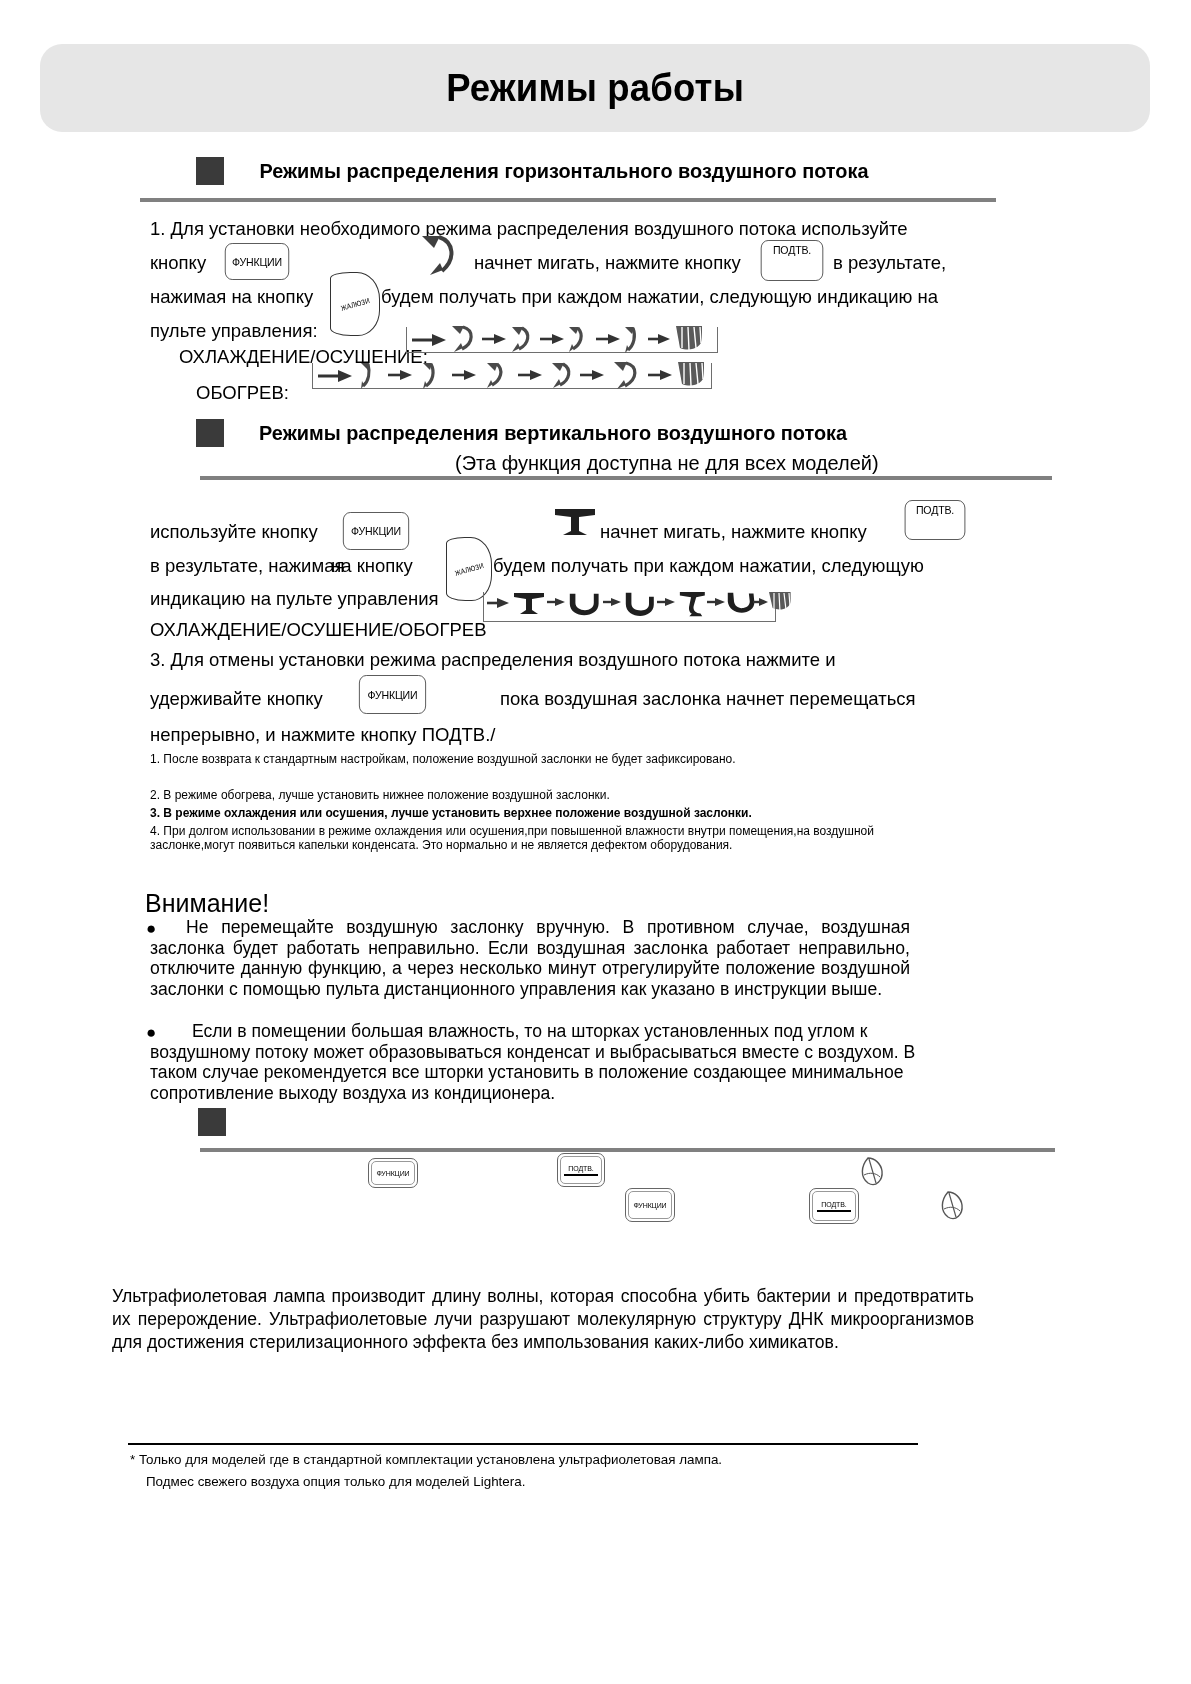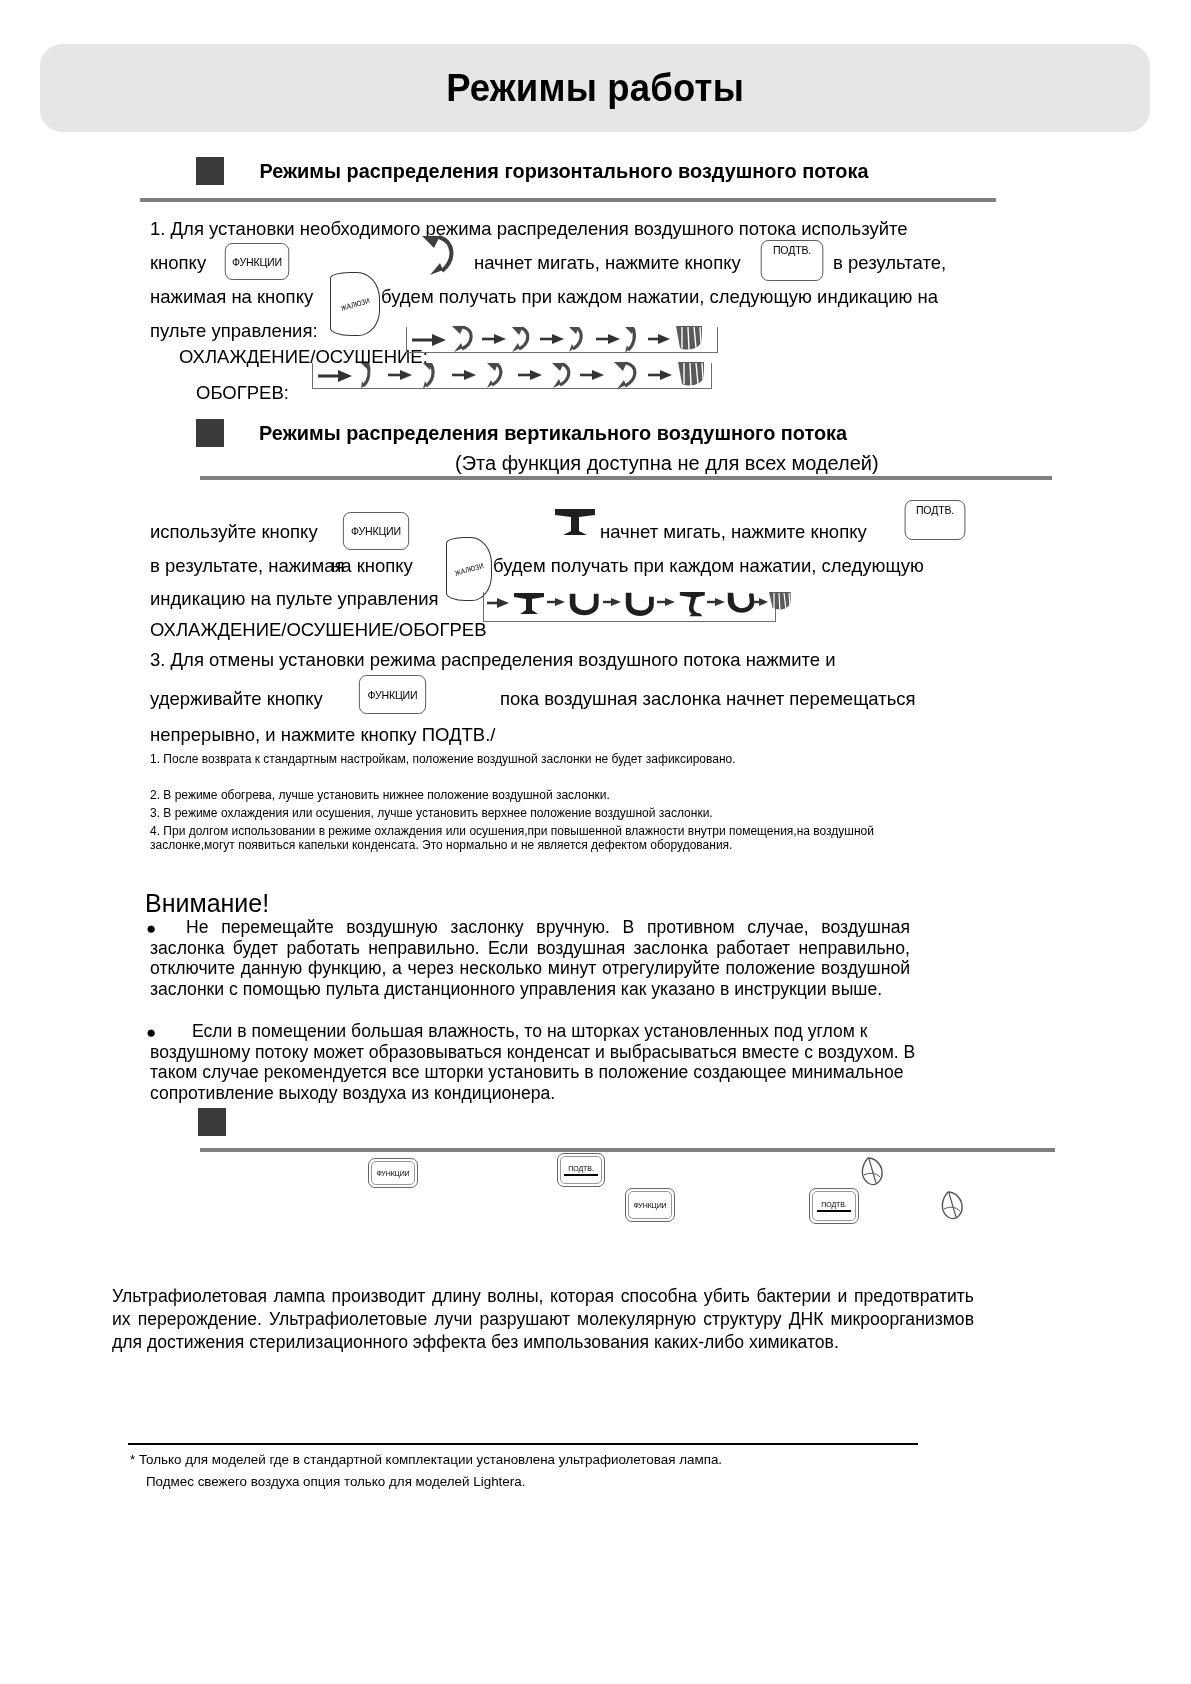--- a/index.html
+++ b/index.html
@@ -367,21 +367,21 @@
   <div class="p" style="left:150px; top:690px;">удерживайте кнопку</div>
   <div class="btn" style="left:356px; top:675px; width:71px; height:37px;">
     <span>ФУНКЦИИ</span>
   </div>
   <div class="p" style="left:500px; top:690px;">пока воздушная заслонка начнет перемещаться</div>
 
   <div class="p" style="left:150px; top:726px;">непрерывно, и нажмите кнопку ПОДТВ./</div>
 
   <div class="small" style="left:150px; top:753px; width:770px; text-align:justify;">1.   После    возврата    к   стандартным    настройкам, положение    воздушной    заслонки    не    будет зафиксировано.</div>
   <div class="small" style="left:150px; top:789px; width:770px;">2.   В  режиме  обогрева,  лучше  установить   нижнее положение воздушной заслонки.</div>
-  <div class="small" style="left:150px; top:807px; width:800px;">3.   В   режиме   охлаждения   или    осушения,   лучше установить верхнее положение воздушной заслонки.</div>
+  <div class="small" style="left:150px; top:807px; width:800px;font-weight:bold;">3.   В   режиме   охлаждения   или    осушения,   лучше установить верхнее положение воздушной заслонки.</div>
   <div class="small" style="left:150px; top:825px; width:790px;">4.   При долгом использовании  в режиме охлаждения или осушения,при повышенной влажности внутри помещения,на воздушной заслонке,могут появиться капельки конденсата. Это нормально и не является дефектом оборудования.</div>
 
   <div class="warn-title" style="left:145px; top:889px;">Внимание!</div>
 
   <div class="bullet" style="left:146px; top:919px;">●</div>
   <div class="warn-p" style="left:150px; top:917px; width:760px; text-indent:36px;">Не перемещайте воздушную заслонку вручную. В противном случае, воздушная заслонка будет работать неправильно. Если воздушная заслонка работает неправильно, отключите данную   функцию,   а   через   несколько   минут отрегулируйте положение воздушной заслонки с помощью пульта дистанционного управления как указано в инструкции выше.</div>
 
   <div class="bullet" style="left:146px; top:1023px;">●</div>
   <div class="warn-p" style="left:150px; top:1021px; width:790px; text-indent:42px; text-align:left;">Если в помещении большая влажность, то на шторках установленных под углом к воздушному потоку может образовываться конденсат и выбрасываться вместе с воздухом. В таком случае рекомендуется все шторки установить в положение создающее минимальное сопротивление выходу воздуха из кондиционера.</div>
 

